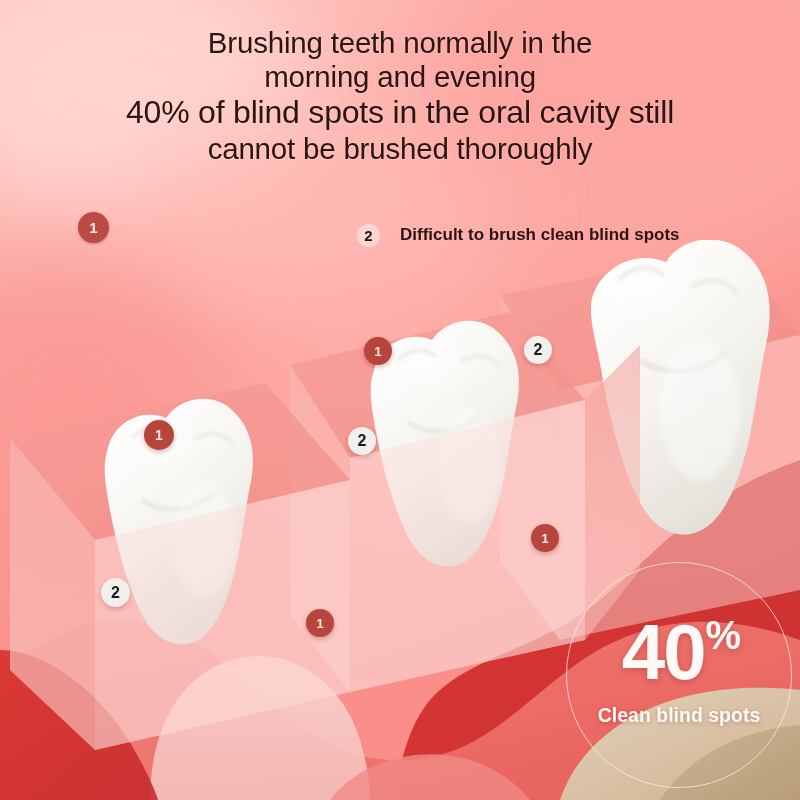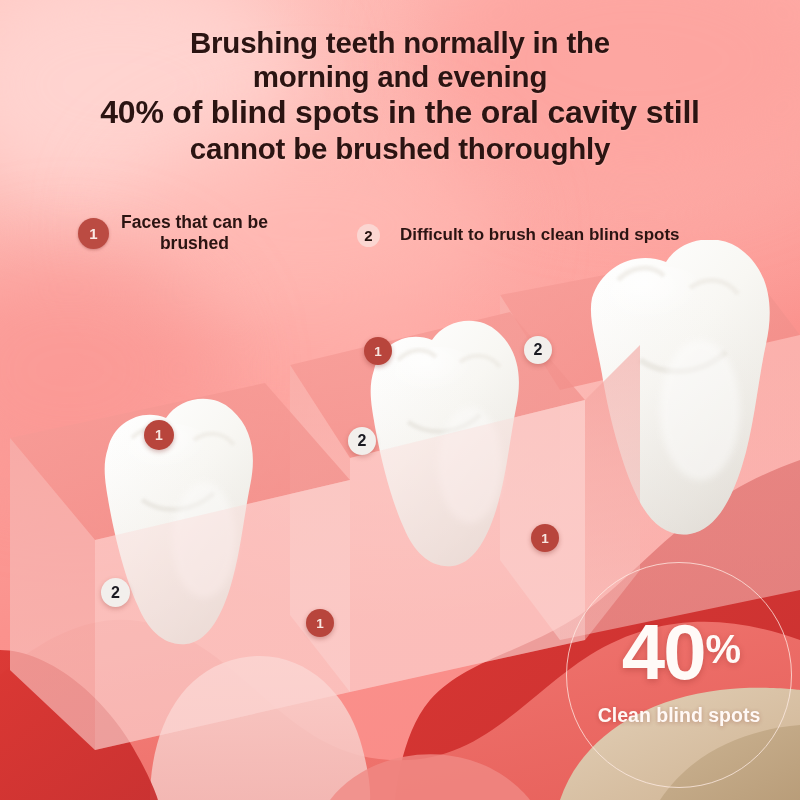--- a/index.html
+++ b/index.html
@@ -20,21 +20,21 @@
 
   
   .blot{position:absolute;border-radius:50%;filter:blur(42px);pointer-events:none;}
 
   
   .waves{position:absolute;left:0;bottom:0;width:800px;height:400px;}
 
   
   .headline{
     position:absolute;left:0;top:26px;width:800px;text-align:center;
-    color:#2b1412;font-weight:700;line-height:1.16;
+    color:#2b1412;font-weight:400;line-height:1.16;
     font-size:29.5px;letter-spacing:-0.2px;
     text-shadow:0 1px 2px rgba(255,255,255,.22);
     z-index:40;
   }
   .hl-line{display:block;white-space:nowrap;}
   .hl-1{font-size:29.5px;}
   .hl-2{font-size:29.5px;}
   .hl-3{font-size:32px;}
   .hl-4{font-size:29.5px;}
 
@@ -78,21 +78,21 @@
 
   
   .stat-circle{
     position:absolute;left:566px;top:562px;width:224px;height:224px;border-radius:50%;
     border:1.5px solid rgba(255,236,230,.75);
     display:flex;flex-direction:column;align-items:center;justify-content:center;
     z-index:45;overflow:hidden;
   }
   .stat-num{
     color:#fffaf7;font-weight:800;font-size:78px;line-height:.92;
-    letter-spacing:-2px;display:flex;align-items:center;
+    letter-spacing:-2px;display:flex;align-items:flex-start;
     text-shadow:0 2px 6px rgba(120,25,20,.28);
     margin-top:-6px;margin-left:4px;
   }
   .stat-pct{font-size:40px;font-weight:800;margin-left:1px;margin-bottom:7px;letter-spacing:-1px;}
   .stat-label{
     color:#fff8f5;font-weight:700;font-size:19.5px;margin-top:16px;
     text-shadow:0 1px 4px rgba(120,25,20,.3);white-space:nowrap;
   }
 </style>
 </head>
@@ -148,24 +148,20 @@
     <span class="hl-line hl-1">Brushing teeth normally in the</span>
     <span class="hl-line hl-2">morning and evening</span>
     <span class="hl-line hl-3">40% of blind spots in the oral cavity still</span>
     <span class="hl-line hl-4">cannot be brushed thoroughly</span>
   </div>
 
   <div class="legend">
 
     <div class="legend-item lg-1">
       <span class="badge badge-1">1</span>
-      <span class="legend-text">
-        <span>Faces that can be</span><br>
-        <span>brushed</span>
-      </span>
     </div>
 
     <div class="legend-item lg-2">
       <span class="badge badge-2">2</span>
       <span class="legend-text">Difficult to brush clean blind spots</span>
     </div>
 
   </div>
 
   <div class="scene">

